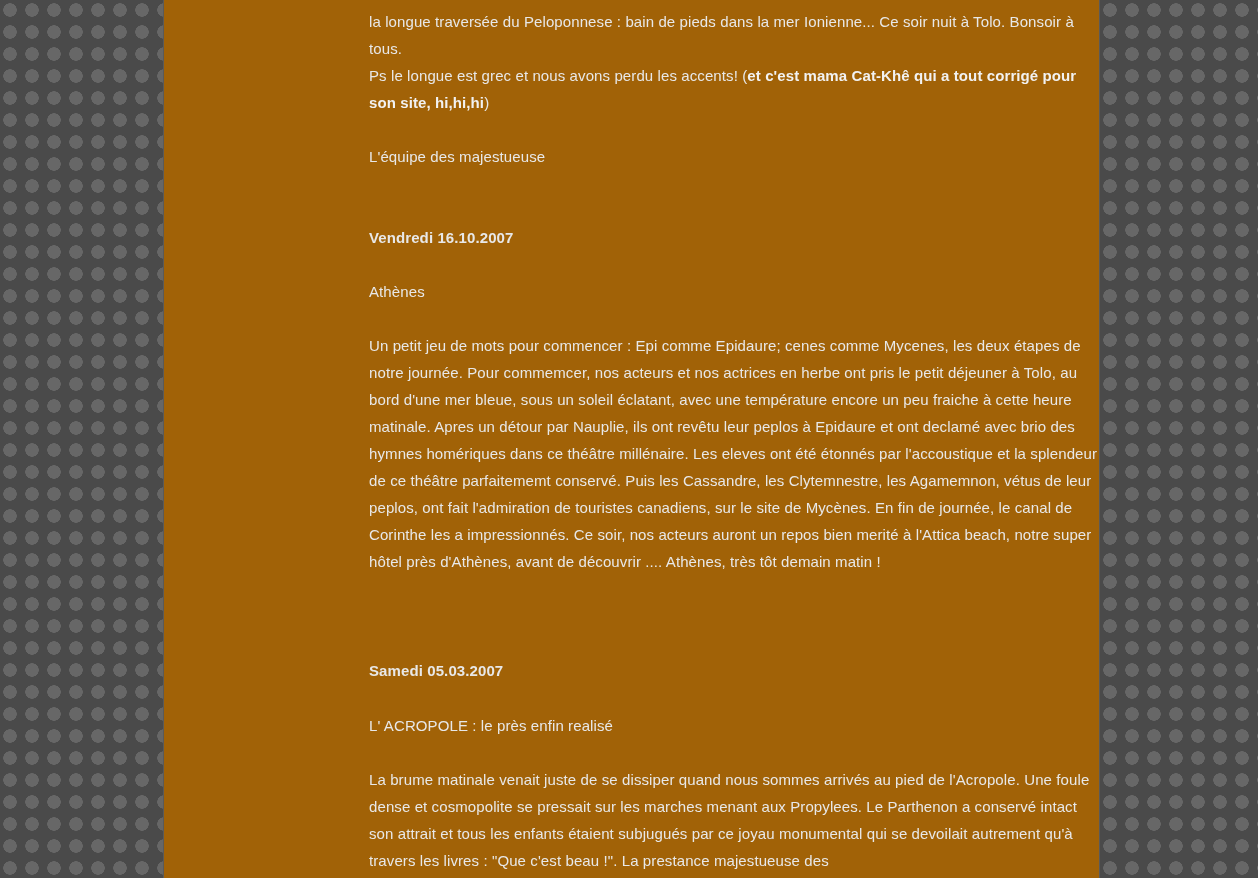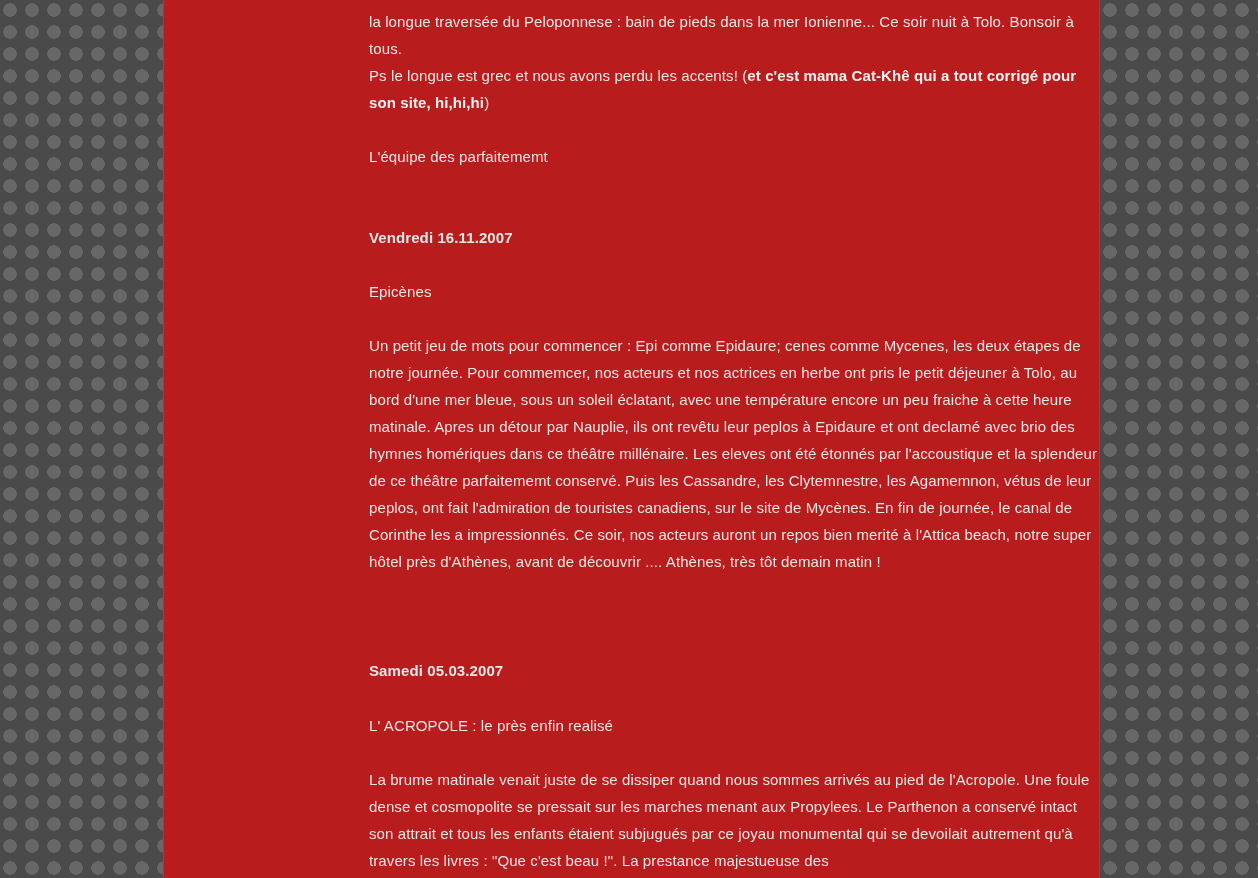--- a/index.html
+++ b/index.html
@@ -36,21 +36,21 @@
   .side-pattern.right {
     right: 0;
     width: 158px;
   }
   .column-left {
     position: absolute;
     top: 0;
     left: 163px;
     width: 937px;
     height: 878px;
-    background: #b91c1c;
+    background: #a16207;
     border-left: 1px solid #5a5a5a;
     border-right: 1px solid #5a5a5a;
     box-sizing: border-box;
   }
   .sidebar-col {
     position: absolute;
     top: 0;
     left: 0;
     width: 203px;
     height: 878px;
@@ -110,29 +110,29 @@
     <div class="content">
       <div class="content-inner">
 
         <div class="first-block">
           <p class="body-text">la longue traversée du Peloponnese : bain de pieds dans la mer Ionienne... Ce soir nuit à Tolo. Bonsoir à tous.</p>
           <p class="body-text"><span>Ps le longue est grec et nous avons perdu les accents! (</span><b>et c'est mama Cat-Khê qui a tout corrigé pour son site, hi,hi,hi</b><span>)</span></p>
         </div>
 
         <div class="spacer-sm"></div>
 
-        <p class="body-text">L'équipe des parfaitememt</p>
+        <p class="body-text">L'équipe des majestueuse</p>
 
         <div class="spacer-lg"></div>
 
-        <p class="heading-date">Vendredi 16.11.2007</p>
+        <p class="heading-date">Vendredi 16.10.2007</p>
 
         <div class="spacer-sm"></div>
 
-        <p class="sub-line">Epicènes</p>
+        <p class="sub-line">Athènes</p>
 
         <div class="spacer-sm"></div>
 
         <p class="body-text">Un petit jeu de mots pour commencer : Epi comme Epidaure; cenes comme Mycenes, les deux étapes de notre journée. Pour commemcer, nos acteurs et nos actrices en herbe ont pris le petit déjeuner à Tolo, au bord d'une mer bleue, sous un soleil éclatant, avec une température encore un peu fraiche à cette heure matinale. Apres un détour par Nauplie, ils ont revêtu leur peplos à Epidaure et ont declamé avec brio des hymnes homériques dans ce théâtre millénaire. Les eleves ont été étonnés par l'accoustique et la splendeur de ce théâtre parfaitememt conservé. Puis les Cassandre, les Clytemnestre, les Agamemnon, vétus de leur peplos, ont fait l'admiration de touristes canadiens, sur le site de Mycènes. En fin de journée, le canal de Corinthe les a impressionnés. Ce soir, nos acteurs auront un repos bien merité à l'Attica beach, notre super hôtel près d'Athènes, avant de découvrir .... Athènes, très tôt demain matin !</p>
 
         <div class="spacer-xl"></div>
 
         <p class="heading-date">Samedi  05.03.2007</p>
 
         <div class="spacer-md"></div>

